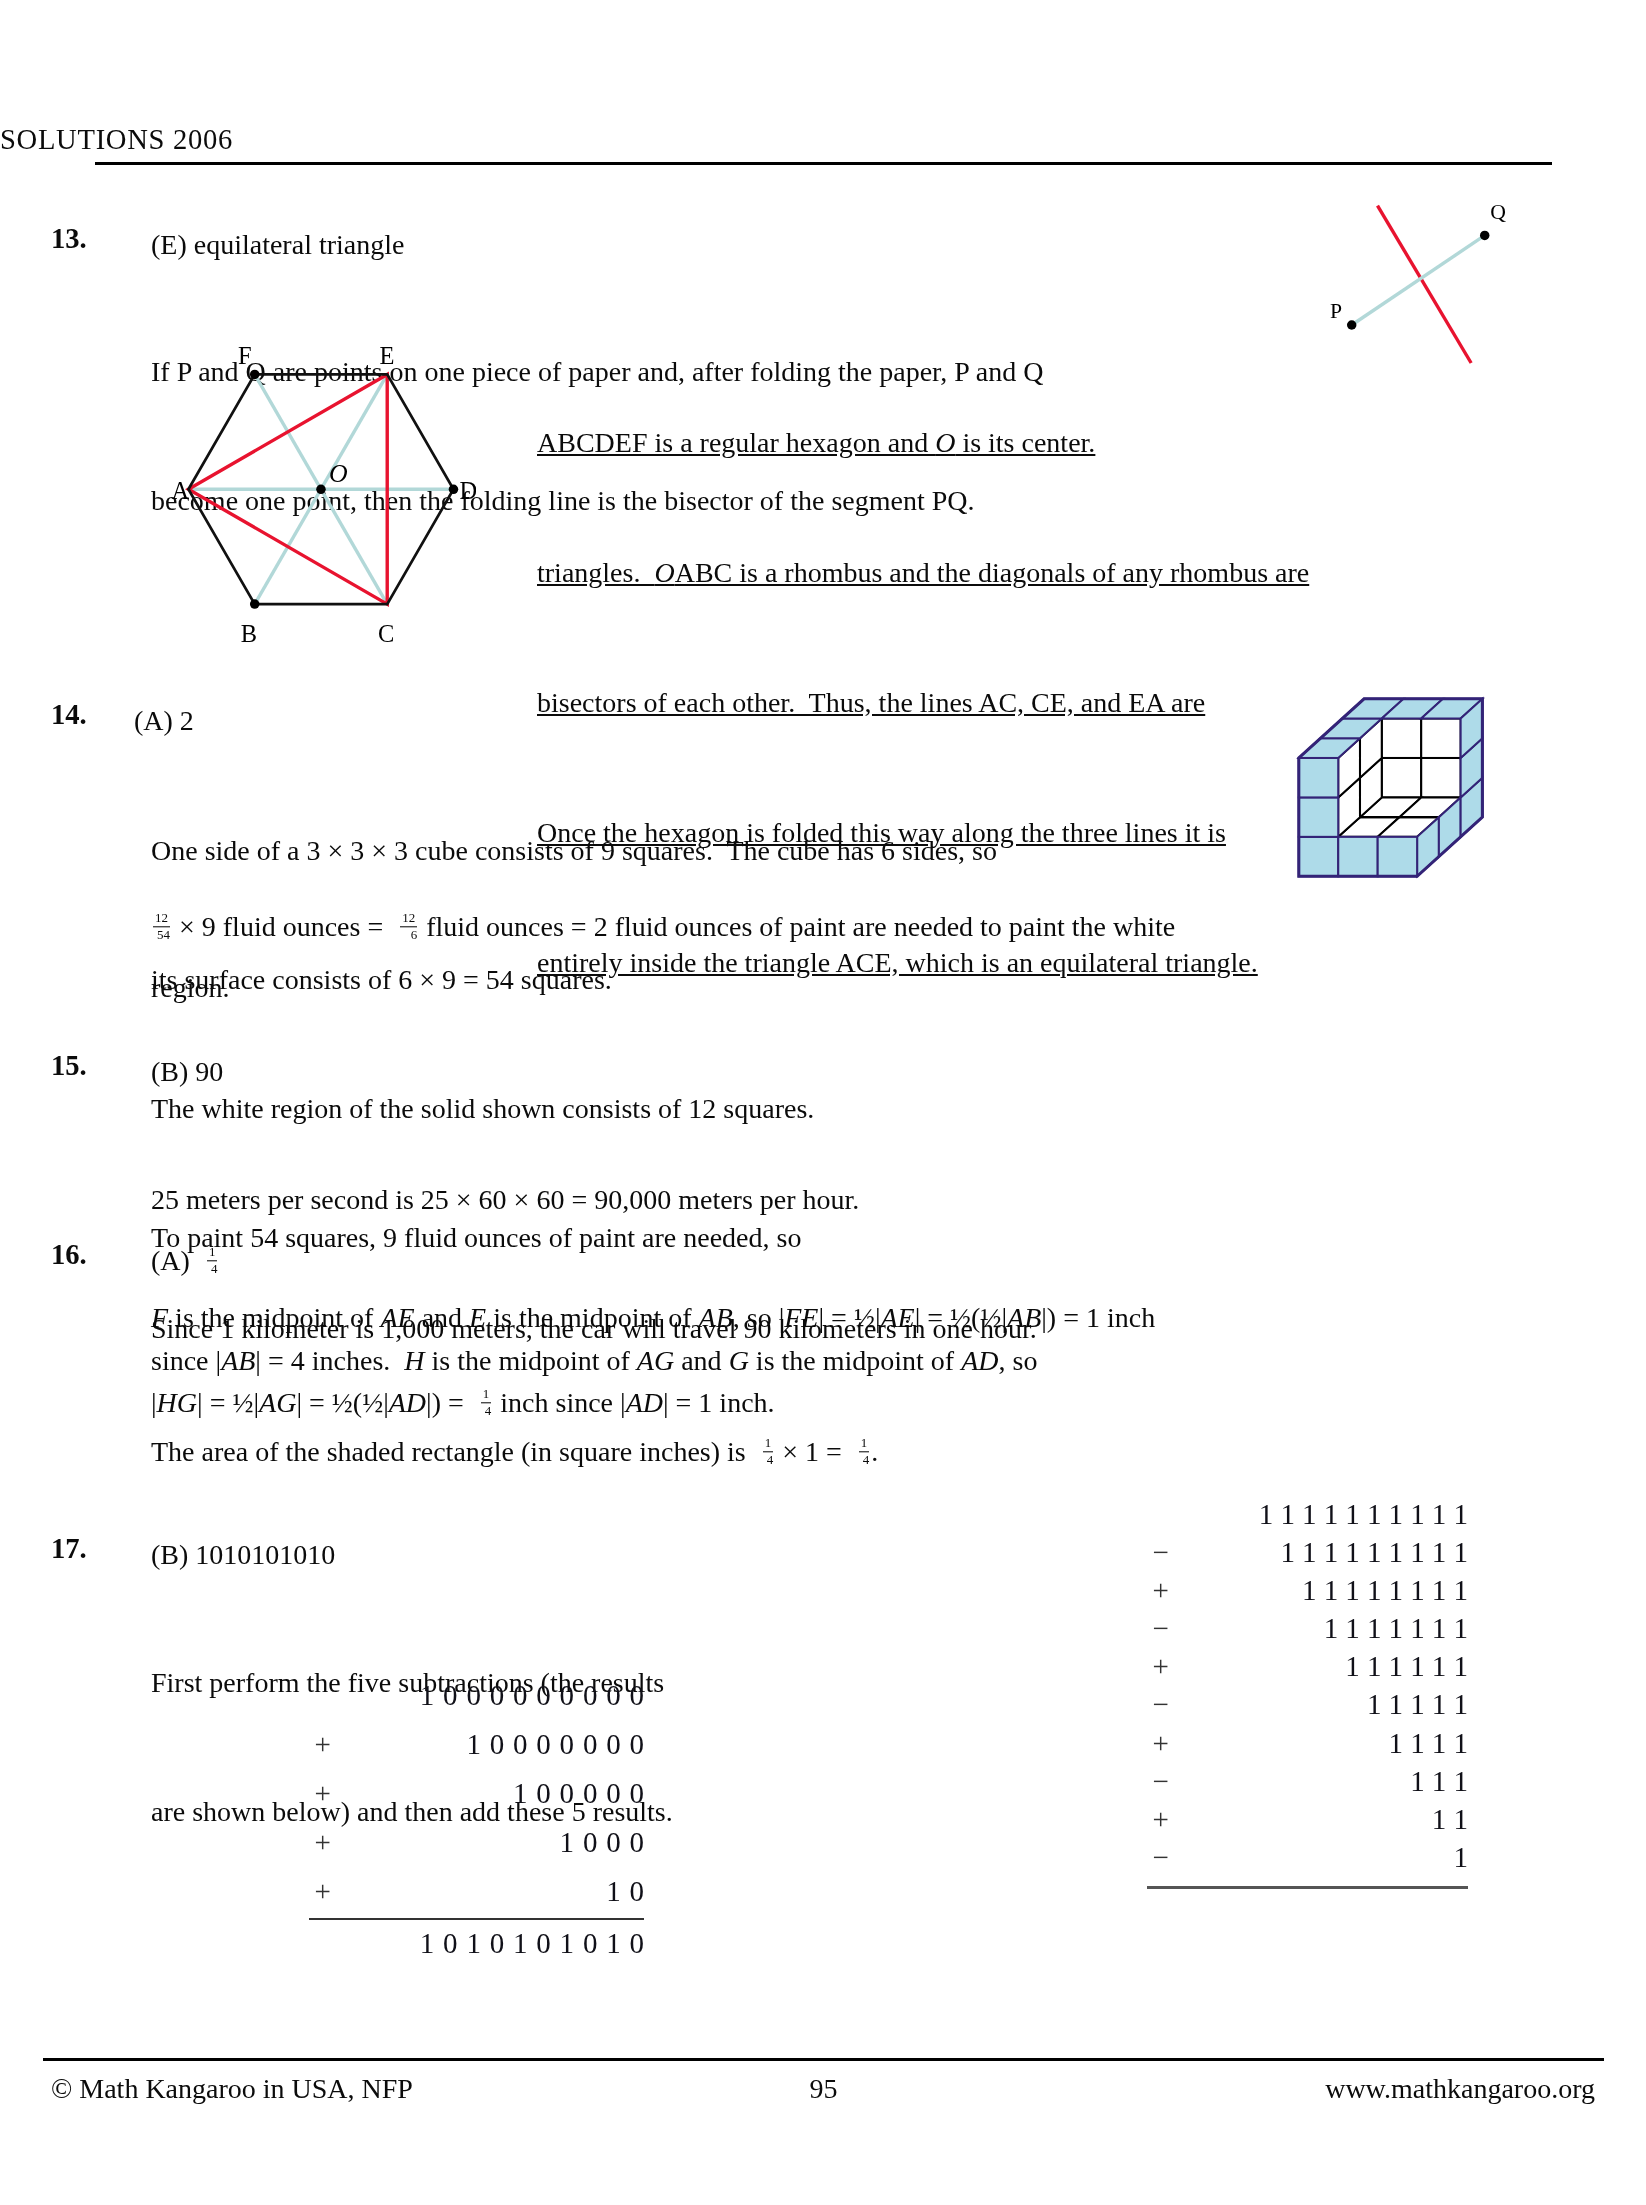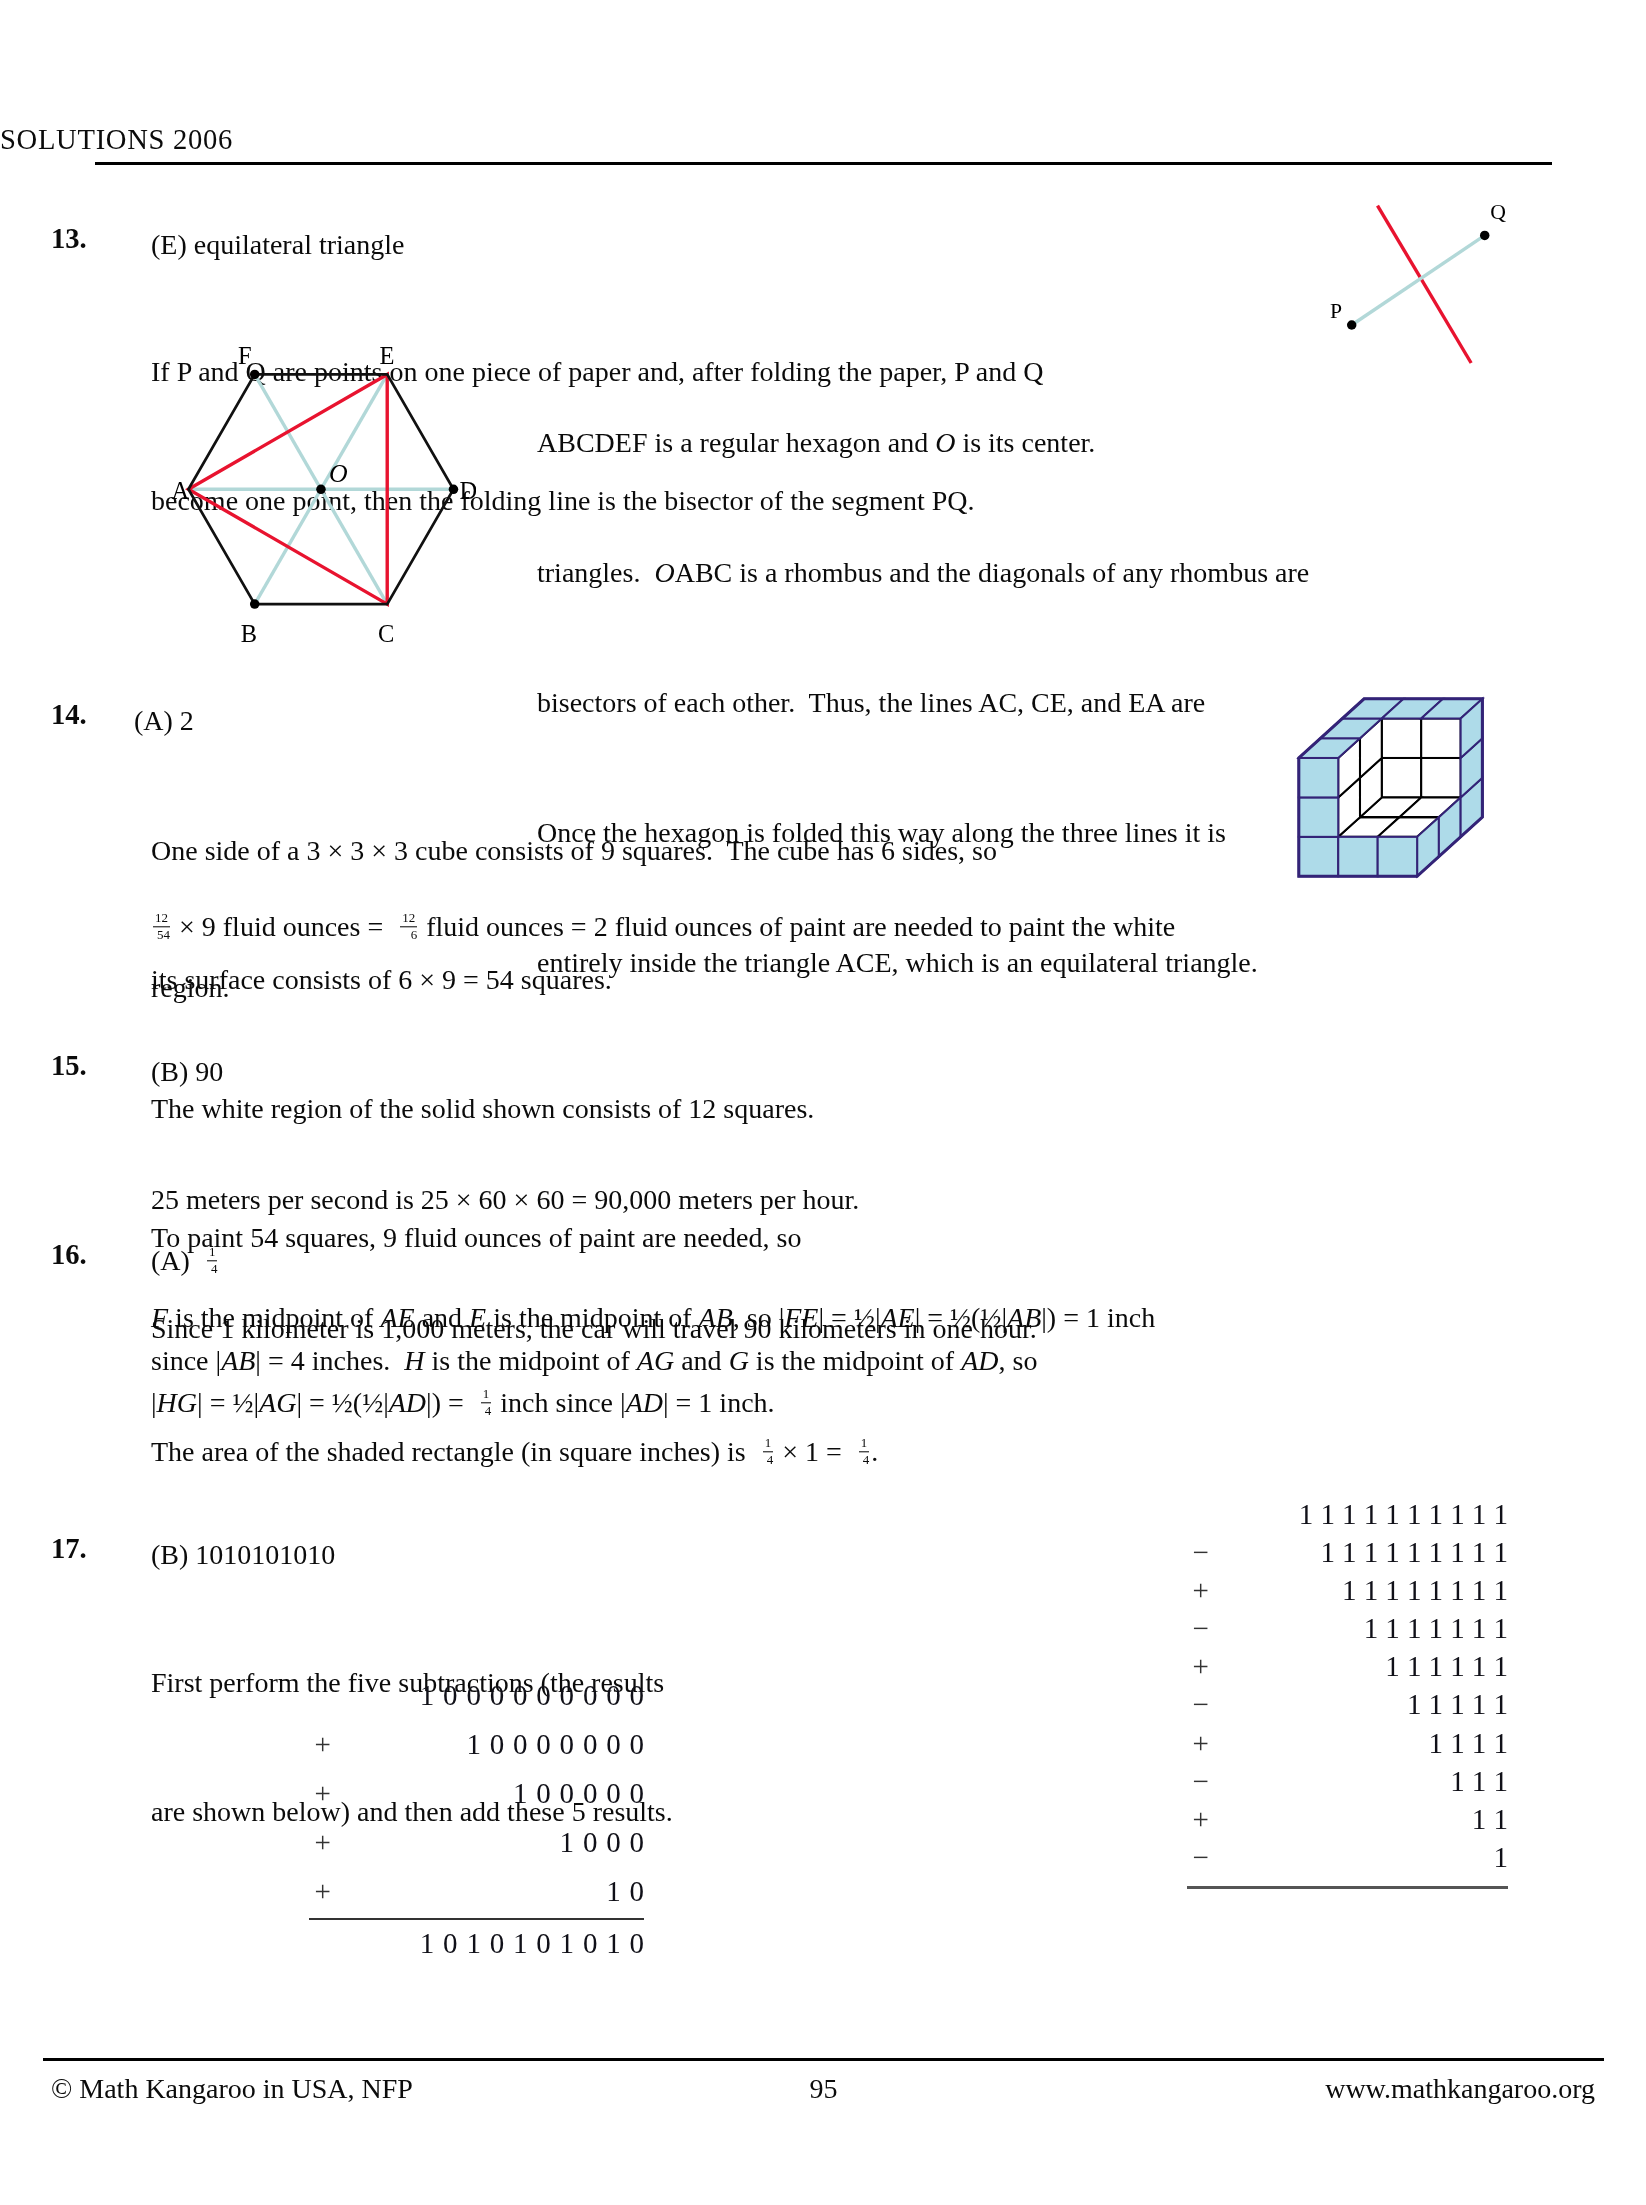--- a/index.html
+++ b/index.html
@@ -2,21 +2,21 @@
 <html style="--line_blue: #b2d8d8; --fold_red: #e8132f; --cube_fill: #aedbe9; --cube_edge: #332377;font-size:11px"><head>
 <meta charset="utf-8">
 <style>
   html,body{margin:0;padding:0;background:#888;}
   .page{
     position:relative;width:1647px;height:2205px;background:#ffffff;
     font-family:"Liberation Serif","DejaVu Serif",serif;color:#0b0b0b;overflow:hidden;
   }
   .abs{position:absolute;}
   .t{font-size:28px;line-height:43px;white-space:pre;}
-  .lines65 div{line-height:44px;white-space:pre;}
+  .lines65 div{line-height:44px;white-space:pre;text-decoration:underline;}
   .pnum{font-weight:700;font-size:28.6px;white-space:pre;}
   .it{font-style:italic;}
   .hr{position:absolute;background:#000;}
   .title{left:0;right:0;font-size:28.6px;letter-spacing:0.7px;}
   .frac{display:inline-block;vertical-align:middle;text-align:right;line-height:1.06;font-size:13px;padding:0 2px;transform:translateY(-2.7px);margin-left:8px;}
   .frac .num{display:block;border-bottom:1.7px solid #000;padding:0 2px 1.4px;}
   .frac .den{display:block;padding-top:1.4px;}
   .sum{font-size:29px;}
   .sum .row{position:absolute;left:0;right:0;height:38px;}
   .sum .op{position:absolute;left:5.4px;top:0;color:#333;}
@@ -180,21 +180,21 @@
       <div class="row" style="top:196px">
           <span class="op">+</span>
           <span class="digits">10</span>
         </div>
       <div class="sumrule" style="top:239px;background:#333;height:2px;"></div>
       <div class="row" style="top:248px">
           <span class="digits">1010101010</span>
         </div>
     </div>
 
-    <div class="abs sum rsum" style="left:1147px;top:1498px;width:321px;height:408px;margin-left:40px;">
+    <div class="abs sum rsum" style="left:1147px;top:1498px;width:321px;height:408px;">
       <div class="row" style="top:0px">
           <span class="op"></span>
           <span class="digits">1111111111</span>
         </div>
       <div class="row" style="top:38px">
           <span class="op">−</span>
           <span class="digits">111111111</span>
         </div>
       <div class="row" style="top:76px">
           <span class="op">+</span>

